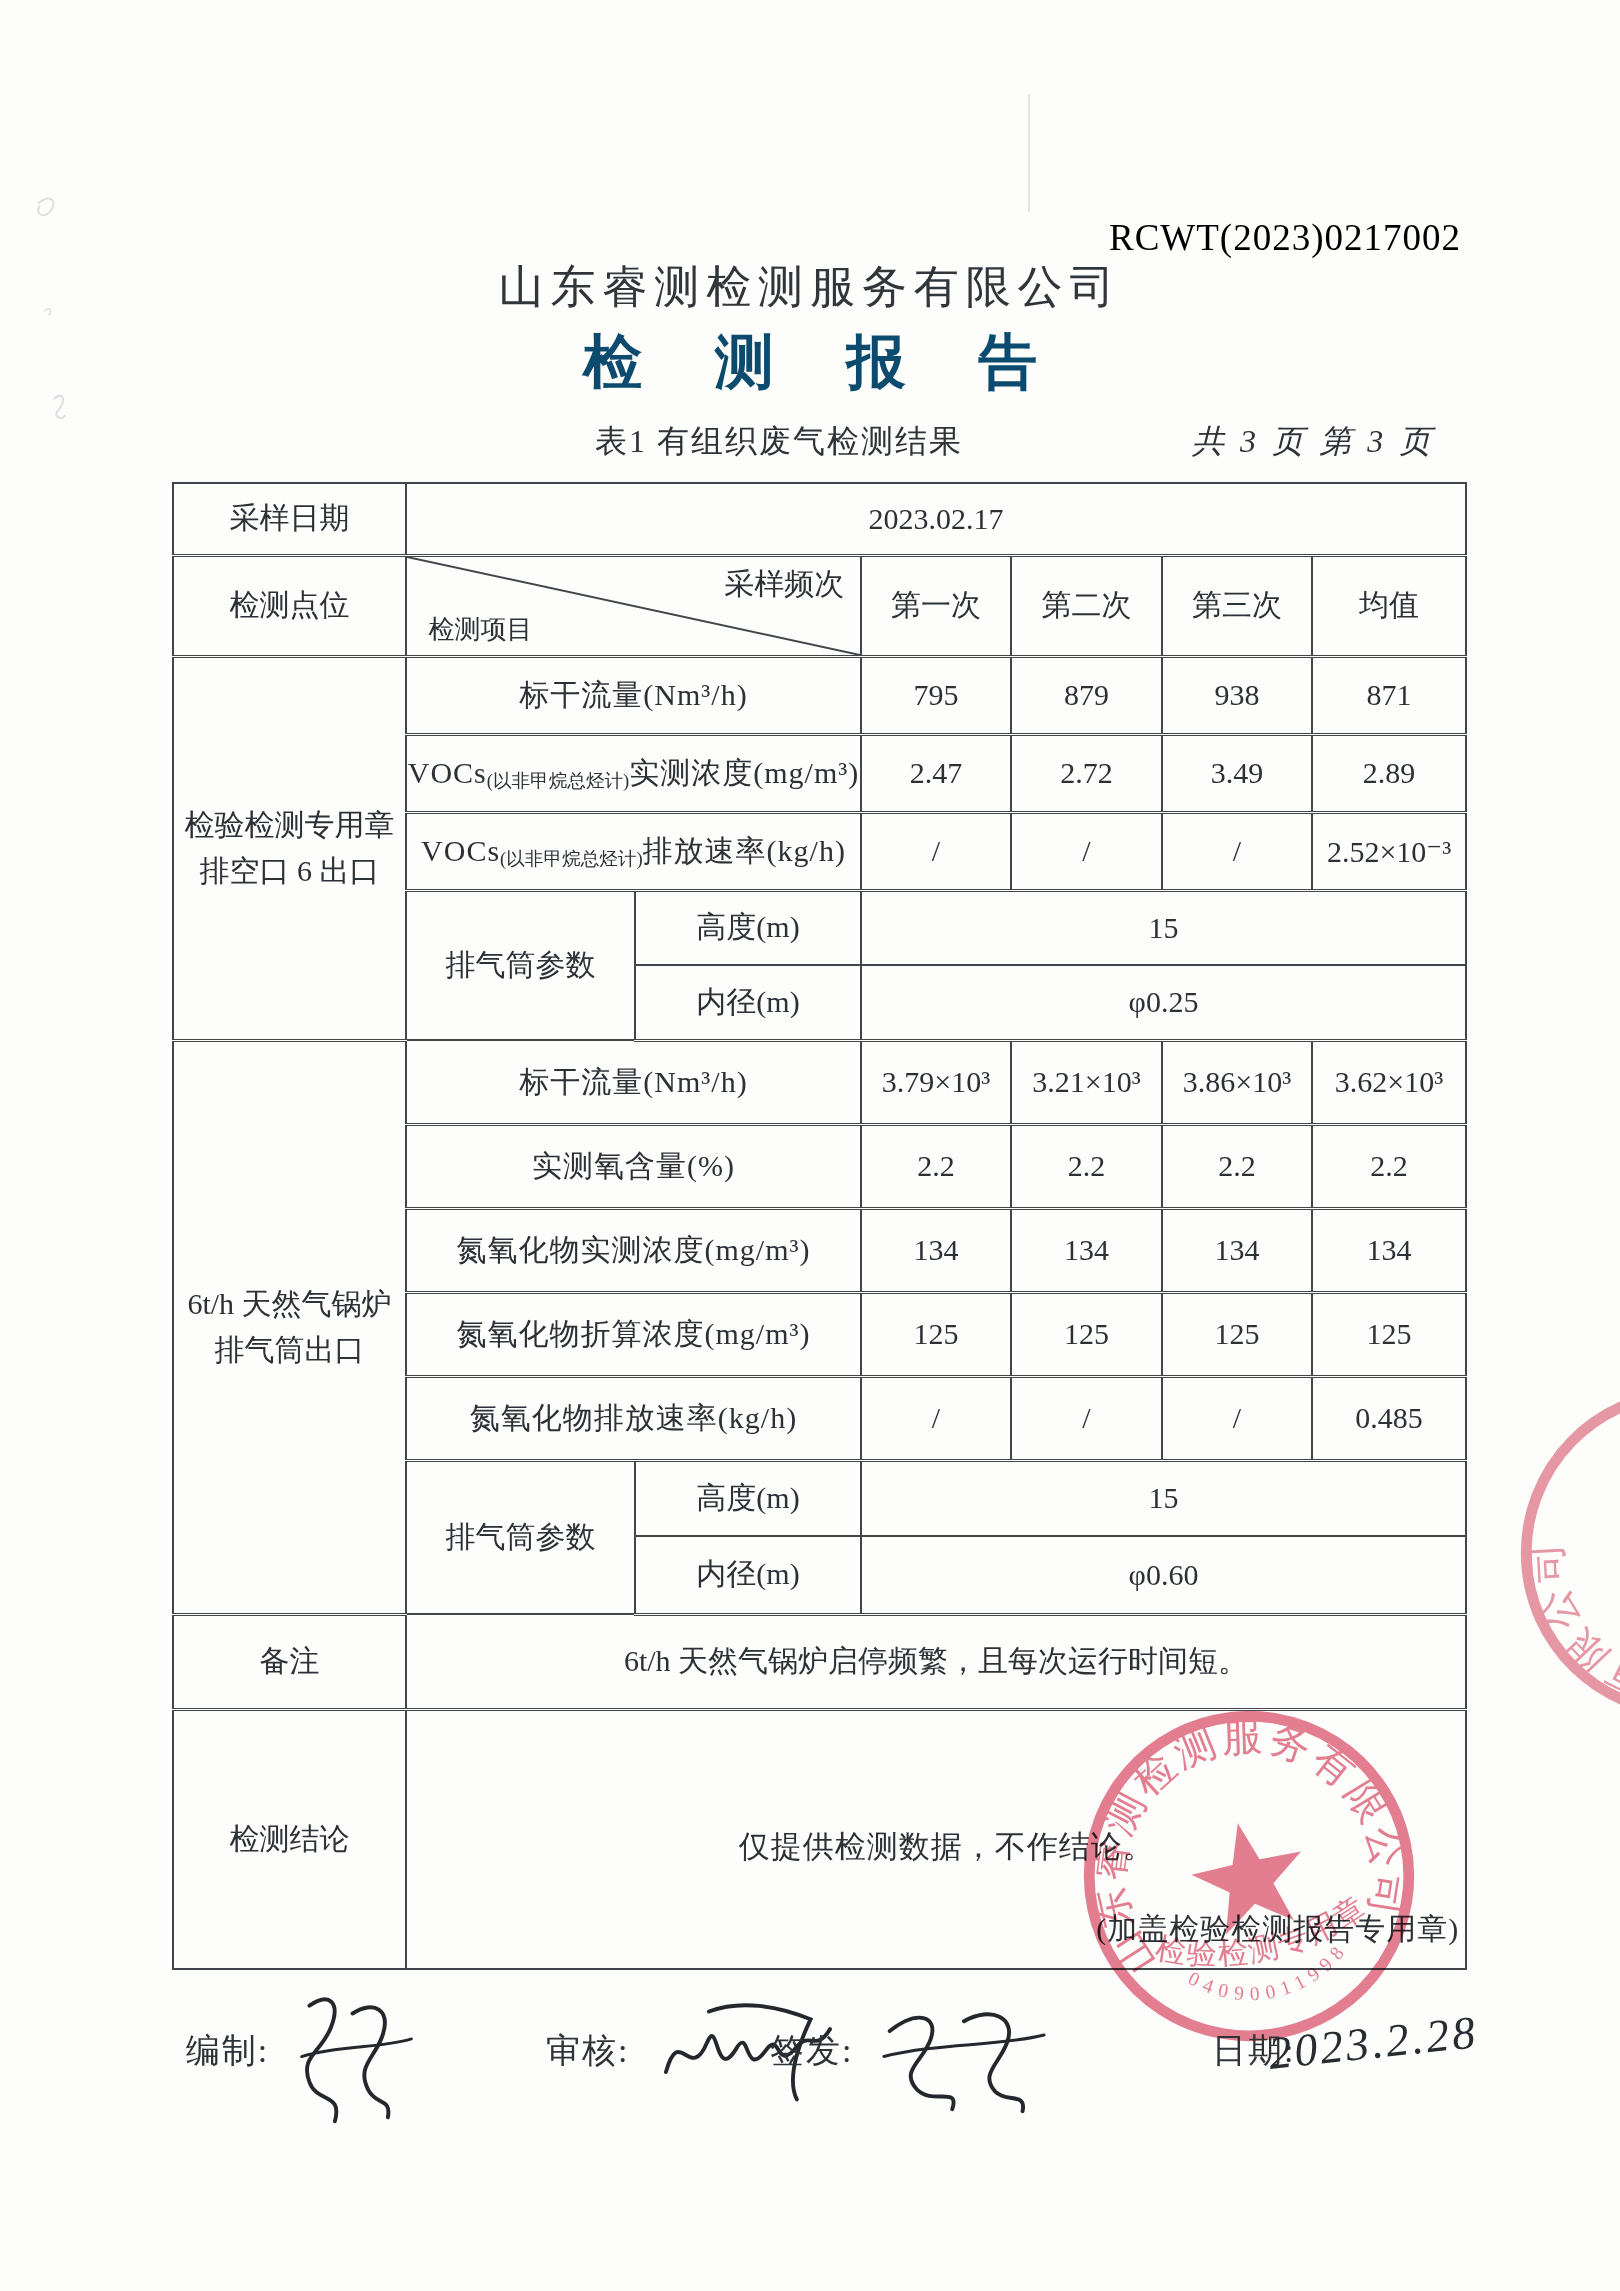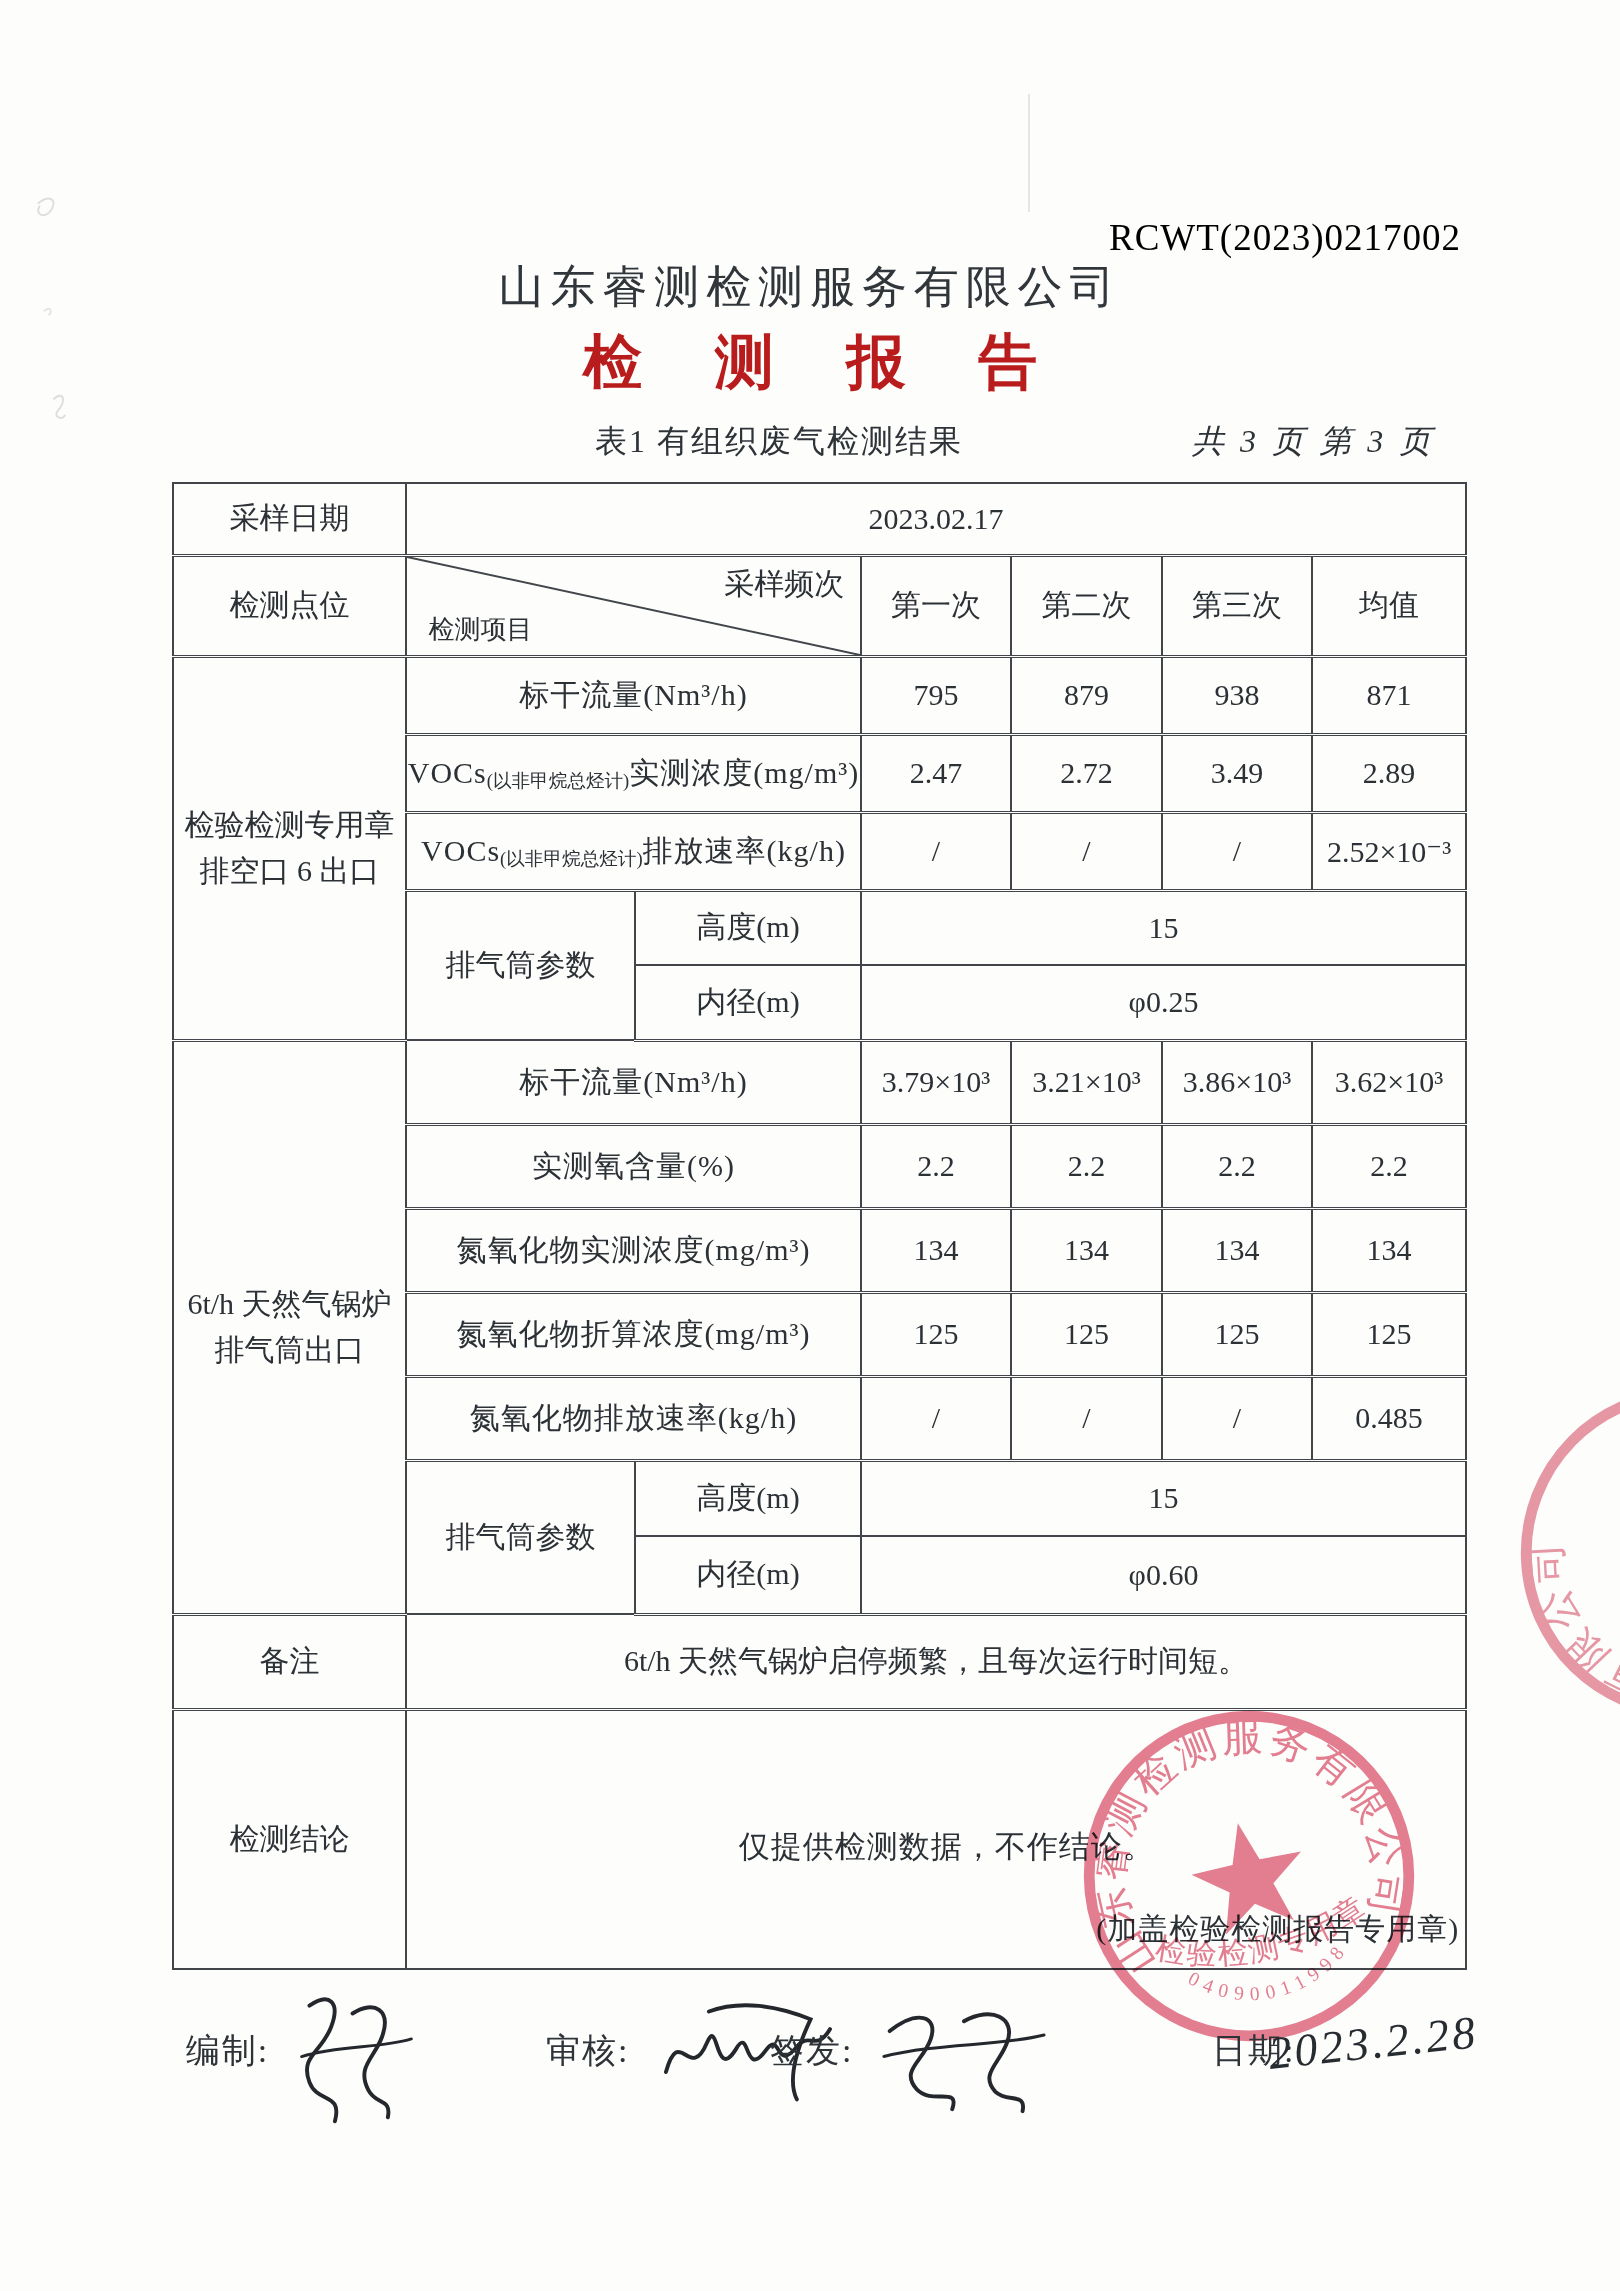--- a/index.html
+++ b/index.html
@@ -25,21 +25,21 @@
     position:absolute;top:196px;right:159px;
     font-size:37px;letter-spacing:1px;color:#000000;margin-top:20px;
   }
   .company{
     position:absolute;top:257px;left:0;width:100%;
     text-align:center;font-size:45px;letter-spacing:6.9px;color:#31363b;
   }
   .doc-title{
     position:absolute;top:323px;left:0;width:100%;
     text-align:center;font-size:59px;font-weight:bold;
-    letter-spacing:29px;text-indent:29px;color:#b91c1c;
+    letter-spacing:29px;text-indent:29px;color:#0c4a6e;
   }
   .caption-row{position:absolute;top:420px;left:172px;width:1294px;height:43px;font-size:32px;}
   .caption{position:absolute;left:423px;top:0;letter-spacing:2px;}
   .pagination{position:absolute;right:31px;top:0;letter-spacing:3.9px;font-style:italic;}
 
   table.report{
     position:absolute;top:482px;left:172px;
     width:1294px;border-collapse:collapse;table-layout:fixed;
     font-size:30px;color:#2c3136;
   }

